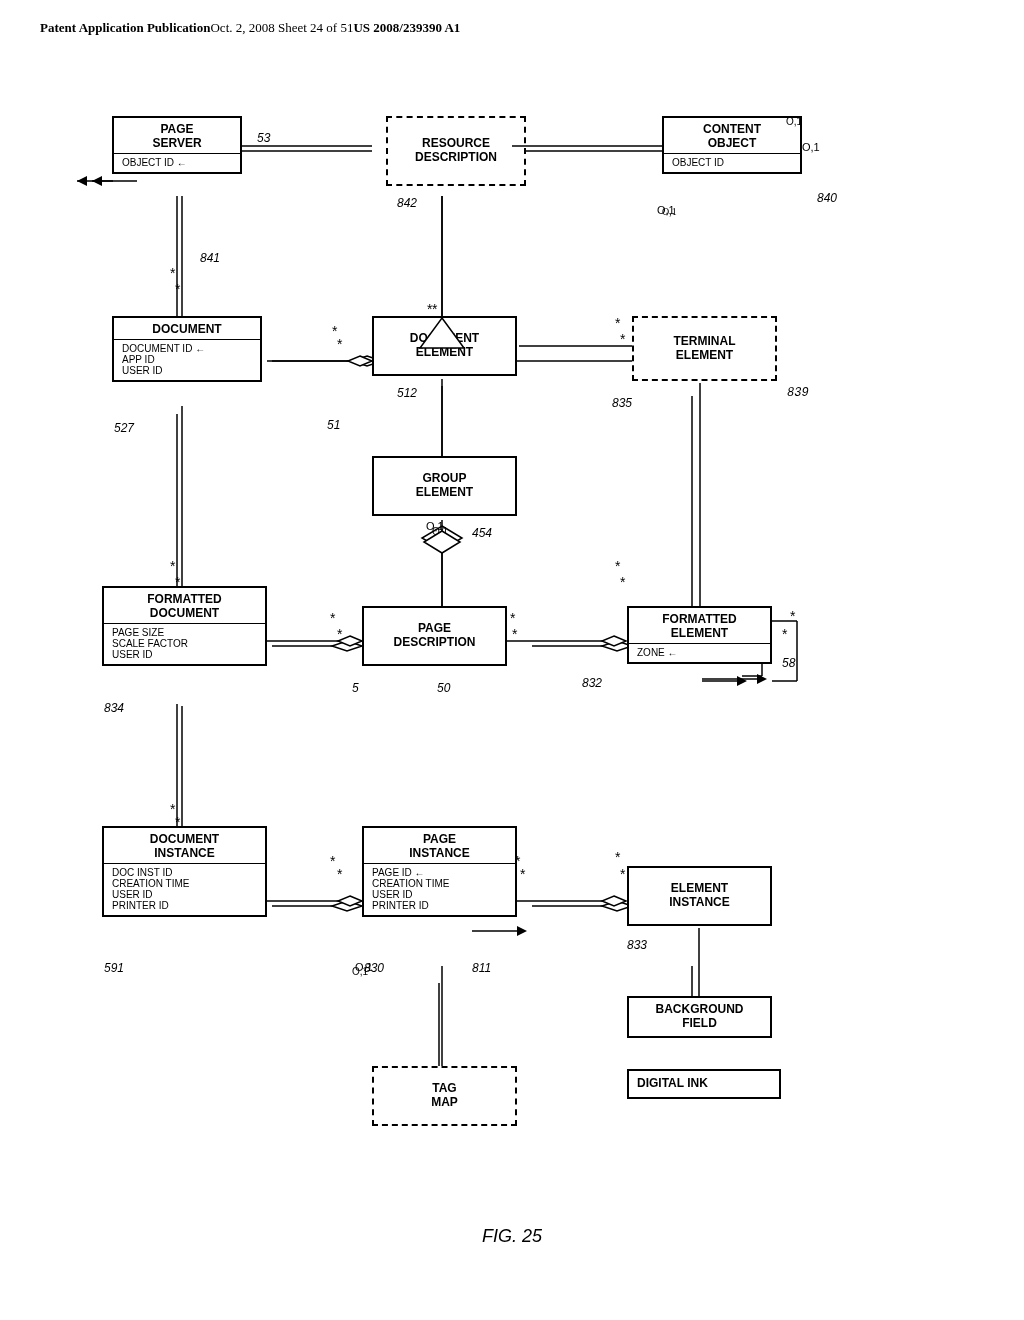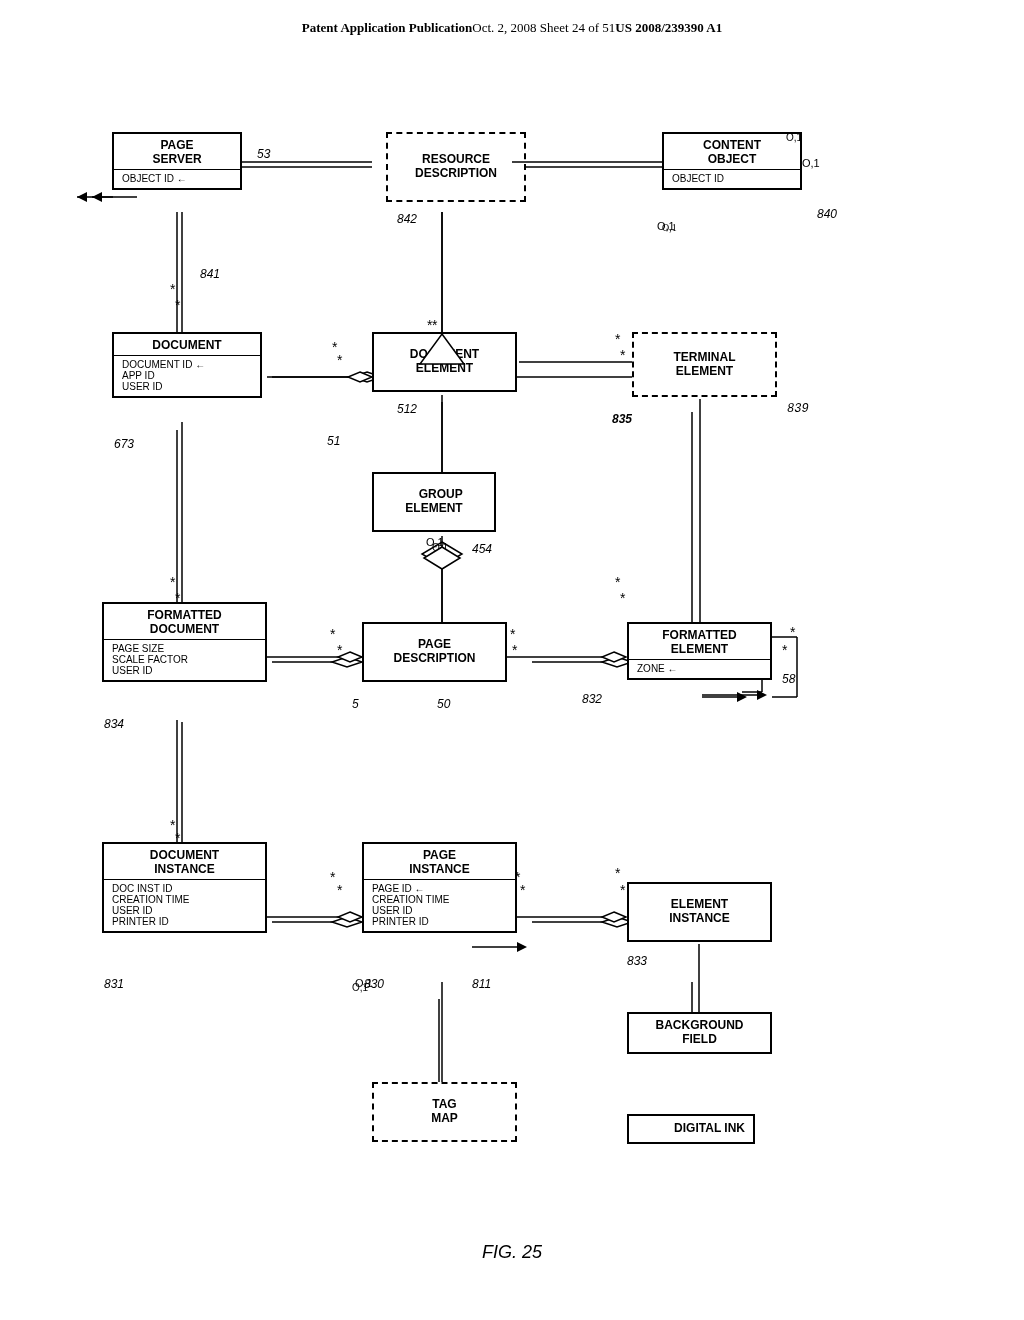--- a/index.html
+++ b/index.html
@@ -15,24 +15,24 @@
     .page {
       width: 1024px;
       min-height: 1320px;
       background: #fff;
       position: relative;
       padding: 20px 40px;
     }
 
     .header {
       display: flex;
-      justify-content: center;
+      justify-content: flex-start;
       align-items: center;
       border-bottom: none;
-      margin-bottom: 46px;
+      margin-bottom: 30px;
       font-size: 13px;
     }
 
     .header-left {
       font-weight: bold;
     }
 
     .header-center {
       text-align: center;
     }
@@ -199,45 +199,45 @@
 
     <span class="label" style="left:158px; top:185px; font-style:italic;">841</span>
 
     <span style="position:absolute; left:133px; top:215px; font-size:14px; font-family:Arial;">*</span>
 
     <div class="box" style="left:70px; top:250px; width:150px;">
       <span class="box-title">DOCUMENT</span>
       <div class="box-divider"></div>
       <div class="box-fields">DOCUMENT ID ←<br>APP ID<br>USER ID</div>
     </div>
-    <span class="label" style="left:72px; top:355px; font-style:italic;">673</span>
+    <span class="label" style="left:72px; top:355px; font-style:italic;">527</span>
 
     <div class="box" style="left:330px; top:250px; width:145px; min-height:60px; display:flex; align-items:center; justify-content:center;">
       <span class="box-title">DOCUMENT<br>ELEMENT</span>
     </div>
     <span class="label" style="left:355px; top:320px; font-style:italic;">512</span>
 
     <span style="position:absolute; left:295px; top:270px; font-size:14px; font-family:Arial;">*</span>
     <span style="position:absolute; left:390px; top:235px; font-size:14px; font-family:Arial;">*</span>
 
     <span class="label" style="left:285px; top:352px; font-style:italic;">51</span>
 
-    <div class="box" style="left:330px; top:390px; width:124px; min-height:60px; display:flex; align-items:center; justify-content:center;text-align:right;">
+    <div class="box" style="left:330px; top:390px; width:145px; min-height:60px; display:flex; align-items:center; justify-content:center;">
       <span class="box-title">GROUP<br>ELEMENT</span>
     </div>
     <span class="label" style="left:430px; top:460px; font-style:italic;">454</span>
     <span style="position:absolute; left:390px; top:460px; font-size:10px; font-family:Arial;">O,1</span>
 
     <div class="box dashed" style="left:590px; top:250px; width:145px; min-height:65px; display:flex; align-items:center; justify-content:center;">
       <span class="box-title">TERMINAL<br>ELEMENT</span>
     </div>
     <span class="label" style="left:745px; top:320px; font-style:italic;font-family:Liberation Mono, monospace;">839</span>
 
     <span style="position:absolute; left:578px; top:265px; font-size:14px; font-family:Arial;">*</span>
-    <span class="label" style="left:570px; top:330px; font-style:italic;font-weight:bold;">835</span>
+    <span class="label" style="left:570px; top:330px; font-style:italic;">835</span>
 
     <div class="box" style="left:60px; top:520px; width:165px;">
       <span class="box-title">FORMATTED<br>DOCUMENT</span>
       <div class="box-divider"></div>
       <div class="box-fields">PAGE SIZE<br>SCALE FACTOR<br>USER ID</div>
     </div>
     <span class="label" style="left:62px; top:635px; ">834</span>
 
     <span style="position:absolute; left:133px; top:508px; font-size:14px; font-family:Arial;">*</span>
 
@@ -260,21 +260,21 @@
     <span style="position:absolute; left:578px; top:508px; font-size:14px; font-family:Arial;">*</span>
     <span style="position:absolute; left:740px; top:560px; font-size:14px; font-family:Arial;">*</span>
 
     <span class="label" style="left:540px; top:610px; font-style:italic;">832</span>
 
     <div class="box" style="left:60px; top:760px; width:165px;">
       <span class="box-title">DOCUMENT<br>INSTANCE</span>
       <div class="box-divider"></div>
       <div class="box-fields">DOC INST ID<br>CREATION TIME<br>USER ID<br>PRINTER ID</div>
     </div>
-    <span class="label" style="left:62px; top:895px; font-style:italic;">831</span>
+    <span class="label" style="left:62px; top:895px; font-style:italic;">591</span>
 
     <span style="position:absolute; left:133px; top:748px; font-size:14px; font-family:Arial;">*</span>
 
     <div class="box" style="left:320px; top:760px; width:155px;">
       <span class="box-title">PAGE<br>INSTANCE</span>
       <div class="box-divider"></div>
       <div class="box-fields">PAGE ID ←<br>CREATION TIME<br>USER ID<br>PRINTER ID</div>
     </div>
     <span class="label" style="left:322px; top:895px; font-style:italic;">830</span>
     <span class="label" style="left:430px; top:895px; font-style:italic;">811</span>
@@ -288,21 +288,21 @@
       <span class="box-title">ELEMENT<br>INSTANCE</span>
     </div>
     <span class="label" style="left:585px; top:872px; font-style:italic;">833</span>
 
     <span style="position:absolute; left:578px; top:800px; font-size:14px; font-family:Arial;">*</span>
 
     <div class="box" style="left:585px; top:930px; width:145px; min-height:35px; display:flex; align-items:center; justify-content:center;">
       <span class="box-title">BACKGROUND<br>FIELD</span>
     </div>
 
-    <div class="box" style="left:585px; top:1032px; width:128px; min-height:30px; display:flex; align-items:center; justify-content:flex-end;">
+    <div class="box" style="left:585px; top:1003px; width:154px; min-height:30px; display:flex; align-items:center; justify-content:flex-start;">
       <span class="box-title">DIGITAL INK</span>
     </div>
 
     <div class="box dashed" style="left:330px; top:1000px; width:145px; min-height:60px; display:flex; align-items:center; justify-content:center;">
       <span class="box-title">TAG<br>MAP</span>
     </div>
 
     <svg style="position:absolute; top:0; left:0; width:100%; height:100%; pointer-events:none;">
 
       <line x1="200" y1="80" x2="330" y2="80" stroke="#000" stroke-width="1.5"></line>

